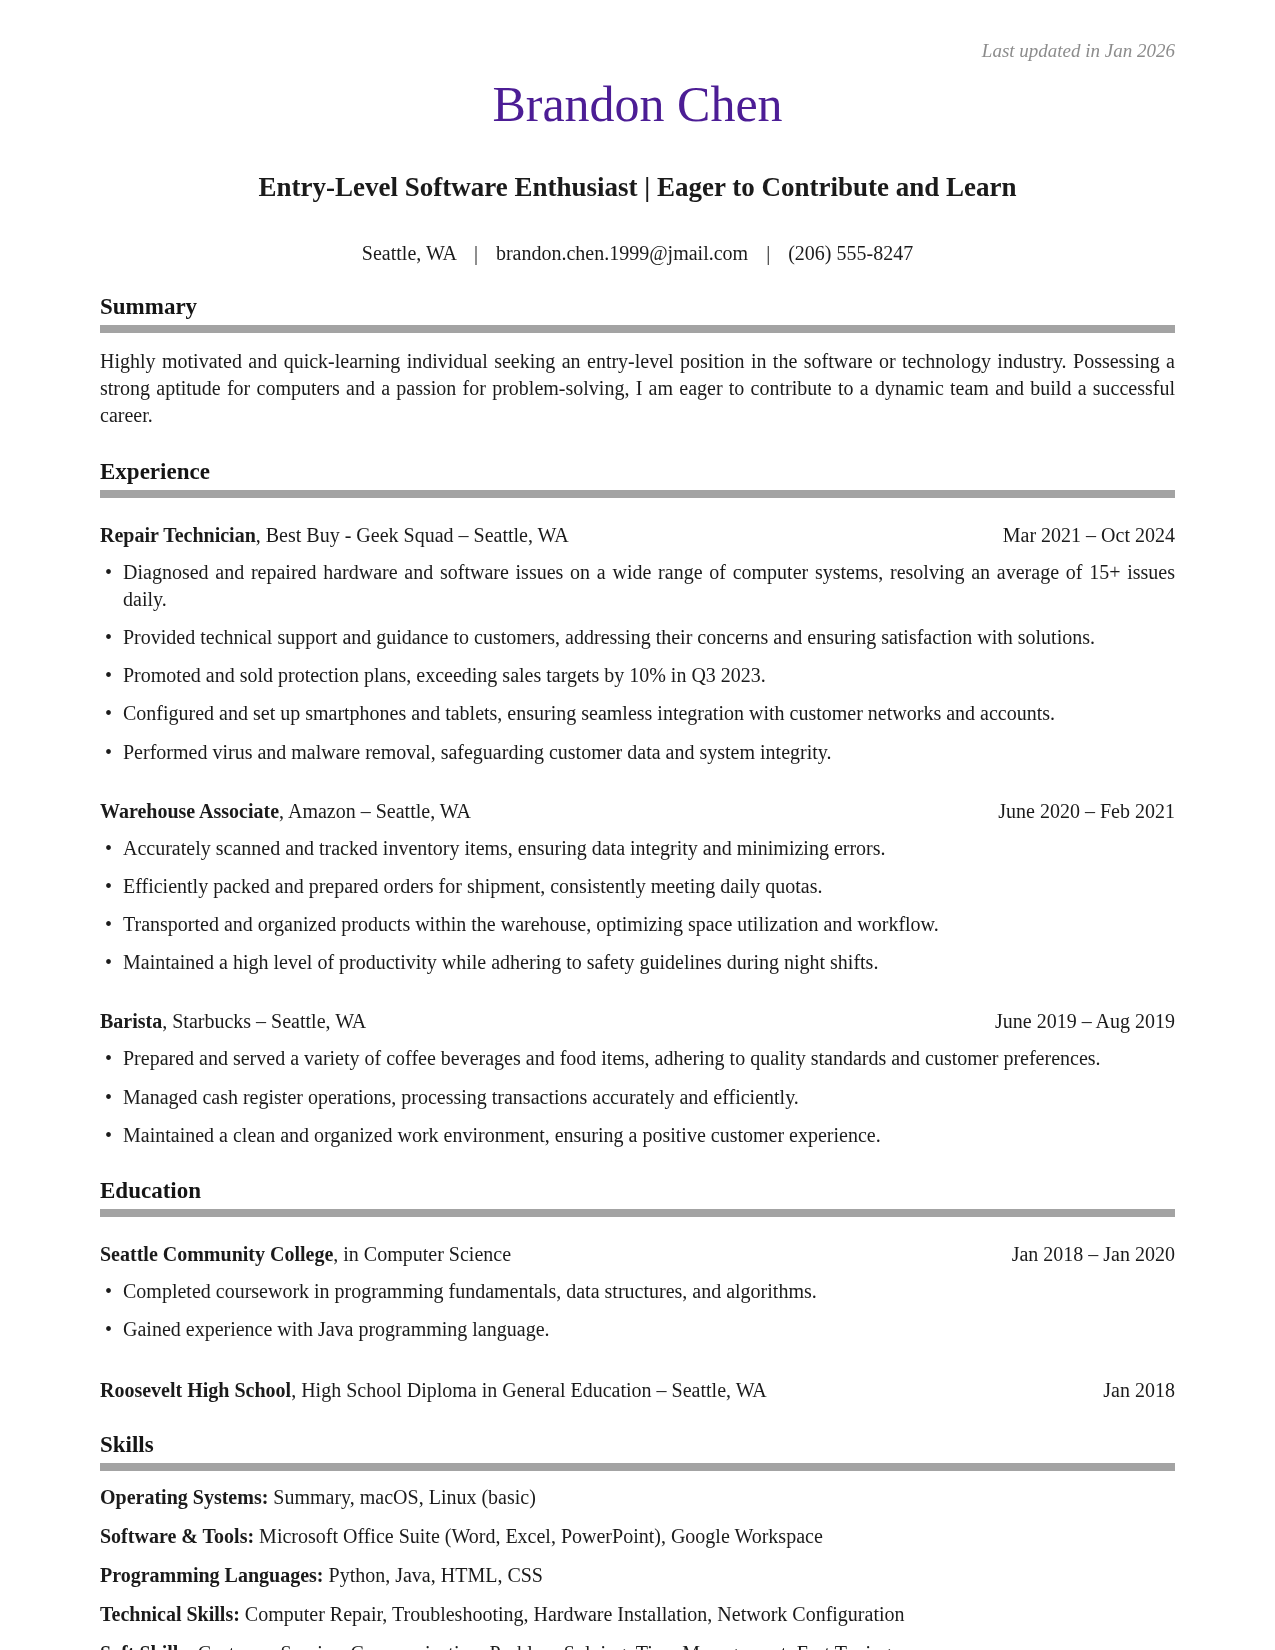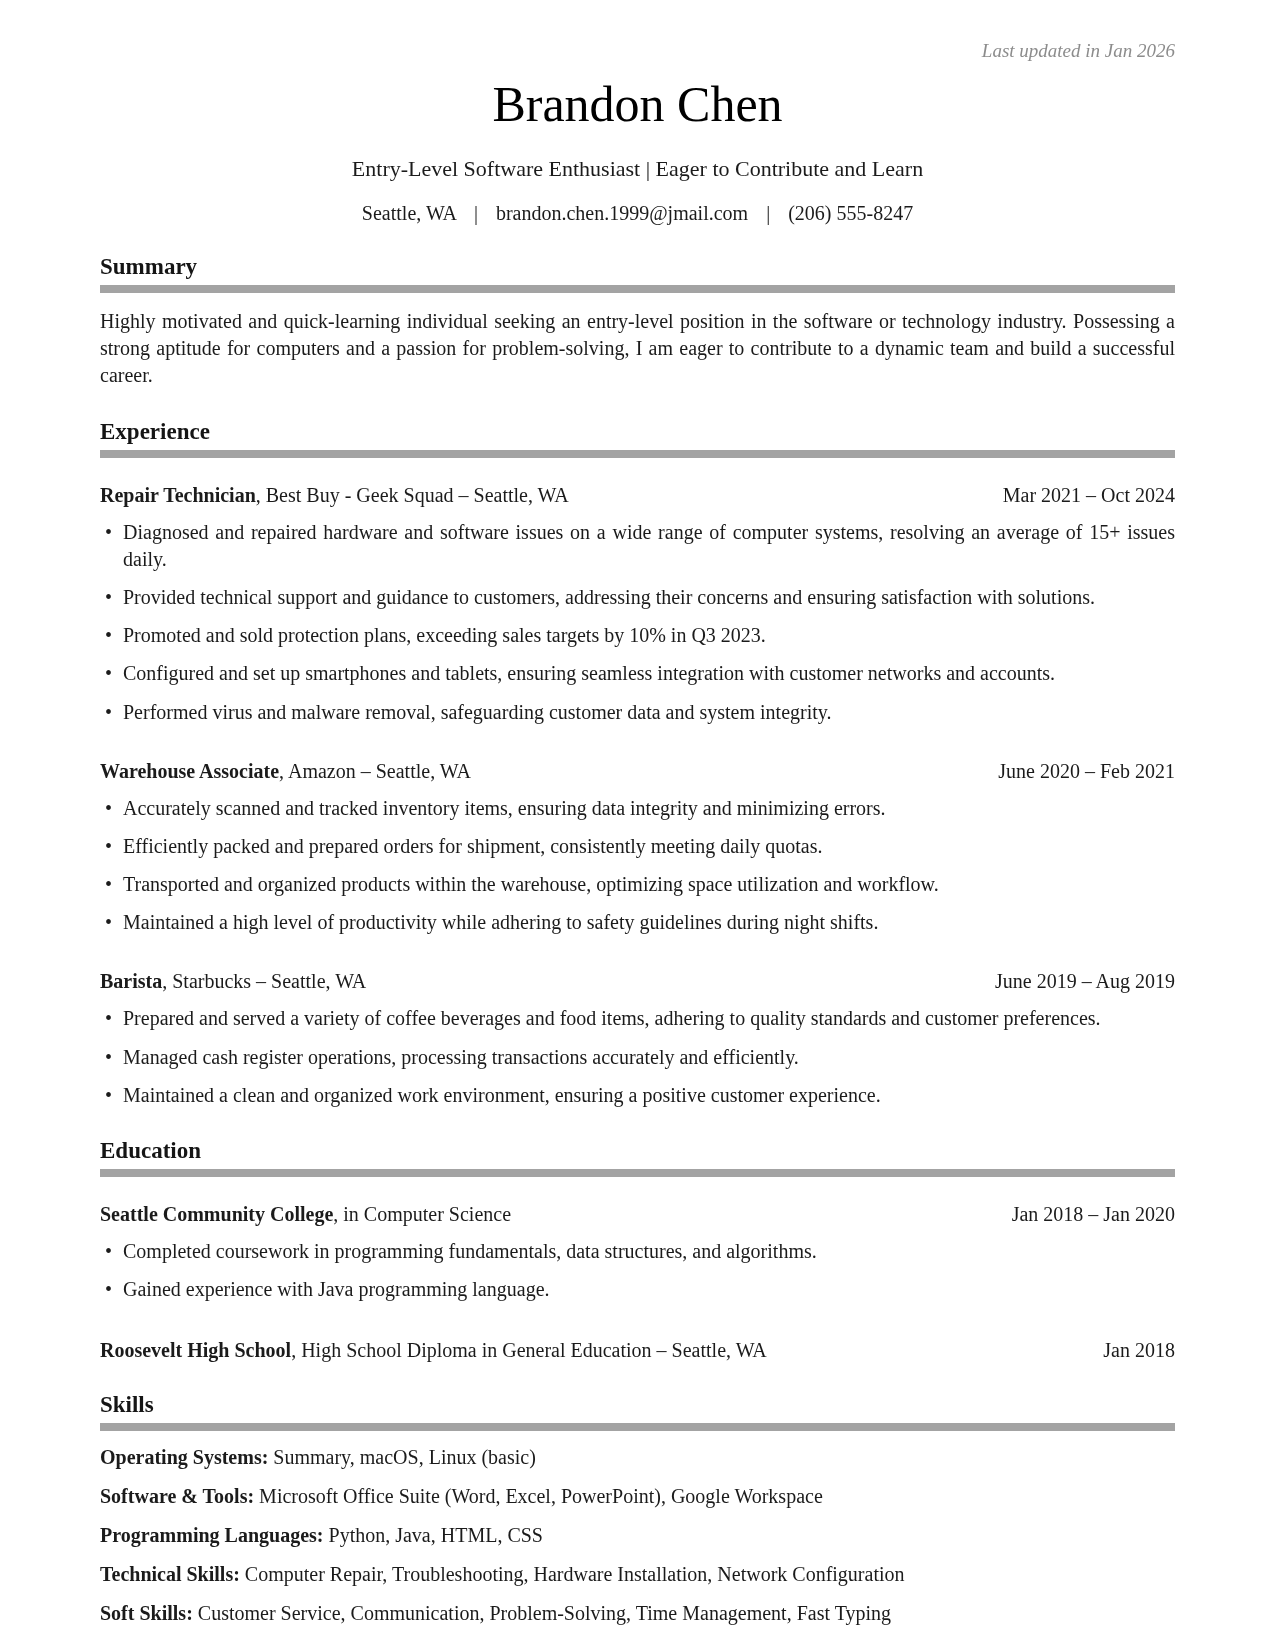--- a/index.html
+++ b/index.html
@@ -22,33 +22,34 @@
     color: #8c8c8c;
     height: 24px;
   }
 
   .name {
     text-align: center;
     font-size: 50px;
     font-weight: 400;
     margin: 12px 0 0 0;
     line-height: 1.12;
-    color: #000000;
+    color: #4c1d95;
   }
 
   .tagline {
     text-align: center;
-    font-size: 22px;
-    margin-top: 24px;
+    font-size: 27px;
+    margin-top: 40px;
+    font-weight: bold;
   }
 
   .contact {
     text-align: center;
     font-size: 20px;
-    margin-top: 20px;
+    margin-top: 39px;
   }
   .contact .sep { margin: 0 13px; }
 
   .section { margin-top: 29px; }
 
   .section-title {
     font-size: 23px;
     font-weight: 700;
     margin: 0;
     padding-bottom: 5px;

